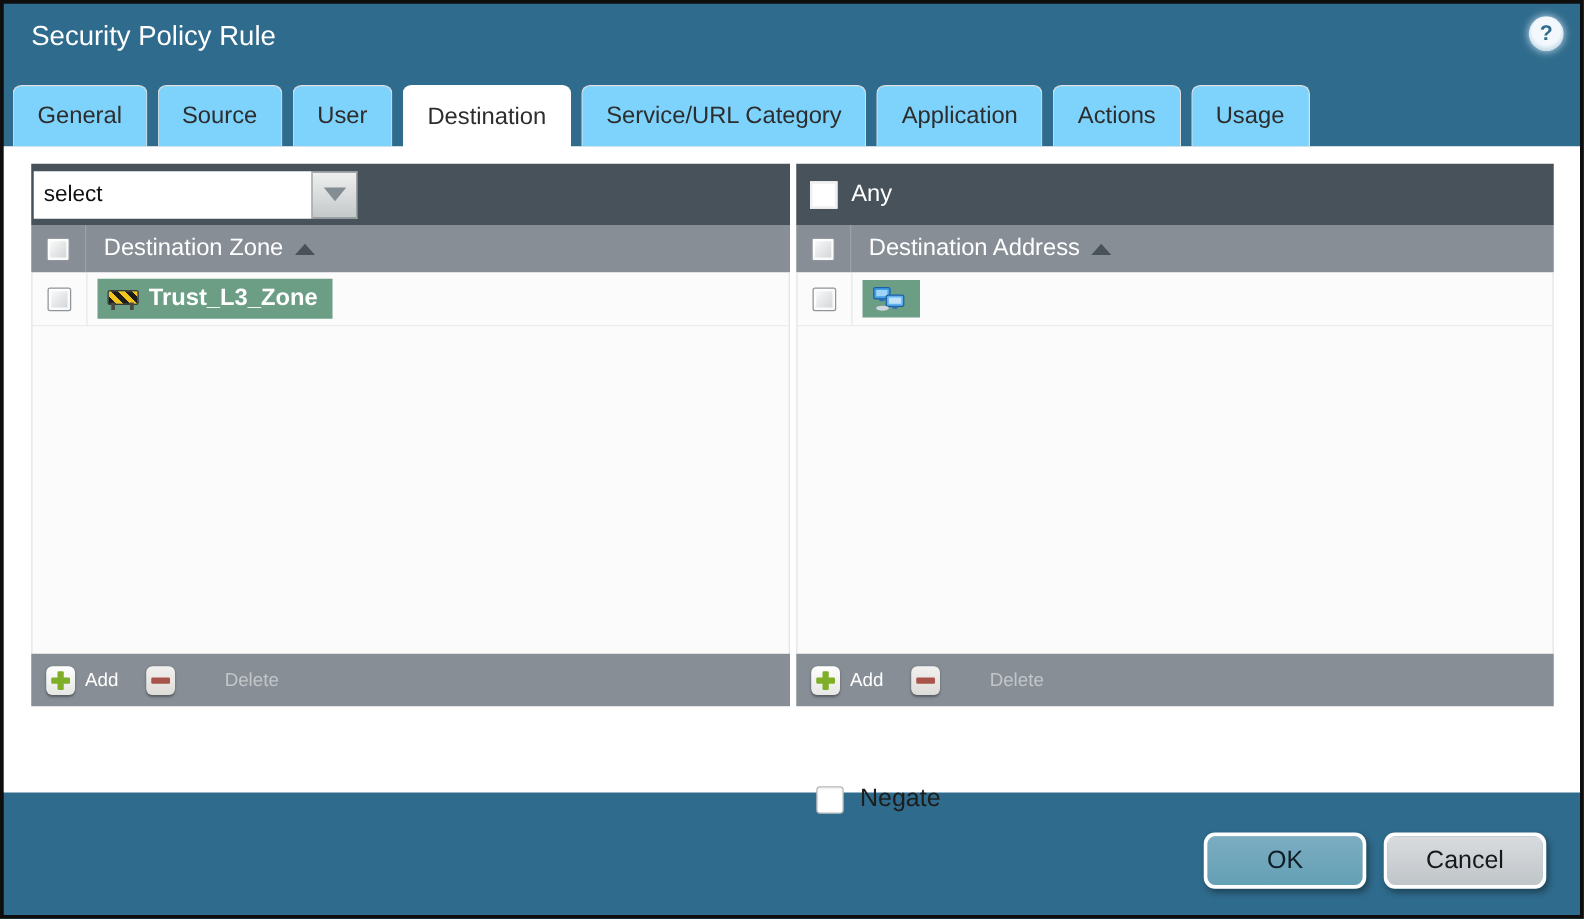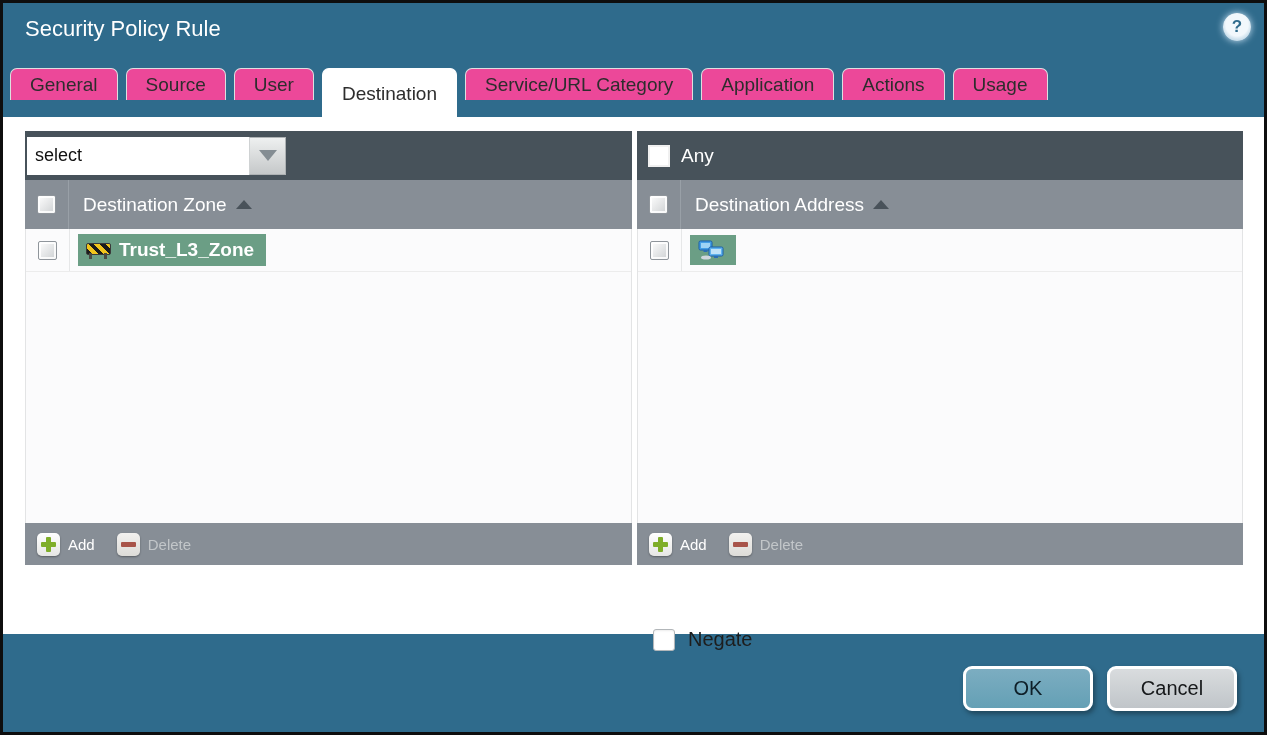--- a/index.html
+++ b/index.html
@@ -7,40 +7,40 @@
   .screen{position:relative;width:1267px;height:735px;background:#2f6b8c;overflow:hidden;
           box-shadow:inset 0 0 0 3px #0e0e0e;}
   
   .titlebar-title{position:absolute;left:25px;top:16px;color:#ffffff;font-size:22px;}
   .help-icon{position:absolute;right:16px;top:13px;width:28px;height:28px;border-radius:50%;
              background:radial-gradient(circle at 50% 42%,#f2f8fc 0 52%,#cfe2ee 68%,#9cc0d6 100%);
              display:flex;align-items:center;justify-content:center;color:#2f6b8c;font-weight:bold;
              font-size:17px;box-shadow:0 0 7px rgba(220,240,255,.9);cursor:pointer;}
   
   .tabstrip{position:absolute;left:10px;top:68px;display:flex;gap:8px;height:49px;}
-  .tab{height:32px;padding:0 19px;background:#ec4899;border:1px solid #dddfe0;border-bottom:none;
+  .tab{height:49px;padding:0 19px;background:#7dd3fc;border:1px solid #dddfe0;border-bottom:none;
        border-radius:7px 7px 0 0;display:flex;align-items:center;font-size:19px;color:#2d2d2d;
        cursor:pointer;white-space:nowrap;}
   .tab.active{background:#ffffff;border-color:#ffffff;height:51px;z-index:3;}
   
   .content{position:absolute;left:3px;top:117px;width:1261px;height:517px;background:#ffffff;z-index:1;}
   .panel{position:absolute;top:14px;display:flex;flex-direction:column;}
   .panel-zone{left:22px;width:607px;height:434px;}
   .panel-addr{left:634px;width:606px;height:434px;}
   .dark-bar{height:49px;background:#47525a;display:flex;align-items:center;padding:0 8px;flex:0 0 auto;}
   .select-box{display:flex;margin-left:-6px;}
   .select-input{width:222px;height:38px;border:none;background:#fff;font-size:18px;color:#111;
                 padding:0 8px;outline:none;}
   .select-btn{width:37px;height:38px;background:linear-gradient(#eef0f0,#c5c8c9);border:1px solid #aeb2b4;
               border-left:1px solid #cfd2d3;display:flex;align-items:center;justify-content:center;cursor:pointer;}
   .tri-down{width:0;height:0;border-left:9px solid transparent;border-right:9px solid transparent;
             border-top:11px solid #848d93;}
   .any-check{width:22px;height:22px;background:#fff;border:2px solid #f0f0f0;margin:0 11px 0 3px;cursor:pointer;}
   .dark-bar-label{color:#fff;font-size:19px;}
-  .grid-header{height:49px;background:#878e96;display:flex;align-items:center;flex:0 0 auto;}
+  .grid-header{height:38px;background:#878e96;display:flex;align-items:center;flex:0 0 auto;}
   .chk-cell{width:44px;display:flex;align-items:center;justify-content:center;align-self:stretch;
             border-right:1px solid #99a0a7;flex:0 0 auto;}
   .gridcheck{width:19px;height:19px;background:linear-gradient(135deg,#ffffff,#cdd0d2);
              border:1px solid #8f959b;border-radius:2px;box-shadow:inset 0 0 0 2px rgba(255,255,255,.85);cursor:pointer;}
   .col-label{color:#fff;font-size:19px;margin-left:14px;display:flex;align-items:center;gap:9px;}
   .tri-up{width:0;height:0;border-left:8px solid transparent;border-right:8px solid transparent;
           border-bottom:9px solid #49525a;}
   .panel-body{flex:1 1 auto;background:#fbfbfc;border-left:1px solid #e3e4e5;border-right:1px solid #e3e4e5;overflow:hidden;}
   .grid-row{height:43px;display:flex;align-items:center;border-bottom:1px solid #ececec;}
   .grid-row .chk-cell{border-right:1px solid #e6e7e8;height:100%;}
@@ -53,21 +53,21 @@
         border:1px solid #3a3a3a;border-radius:2px;}
   .icon-zone::after{content:"";position:absolute;bottom:0;left:3px;width:3px;height:6px;background:#4a4a44;
         box-shadow:15px 0 0 #4a4a44;}
   
   .icon-net{width:26px;height:20px;flex:0 0 auto;}
   
   .panel-toolbar{height:42px;background:#878e96;display:flex;align-items:center;padding:0 12px;gap:22px;flex:0 0 auto;}
   .tb-btn{display:flex;align-items:center;gap:8px;cursor:pointer;}
   .tb-label{font-size:15px;color:#ffffff;}
   .tb-btn.disabled{cursor:default;}
-  .tb-btn.disabled .tb-label{color:#c2c6c9;}
+  .tb-btn.disabled .tb-label{color:#c2c6c9;margin-left:32px;}
   .icon-sq{width:23px;height:23px;border-radius:5px;position:relative;
            background:linear-gradient(#ffffff,#e6e6e4);box-shadow:0 1px 2px rgba(0,0,0,.35);}
   .icon-add::before{content:"";position:absolute;left:4px;right:4px;top:9px;height:5px;background:#7fae29;border-radius:1px;}
   .icon-add::after{content:"";position:absolute;top:4px;bottom:4px;left:9px;width:5px;background:#7fae29;border-radius:1px;}
   .icon-del{background:linear-gradient(#f2f1ef,#dddcd8);}
   .icon-del::before{content:"";position:absolute;left:4px;right:4px;top:9px;height:5px;background:#a8544a;border-radius:1px;}
   
   .negate-row{position:absolute;left:650px;top:467px;display:flex;align-items:center;gap:13px;margin-top:44px;}
   .negate-check{width:22px;height:22px;background:#fff;border:1px solid #b2b6b9;border-radius:3px;
                 box-shadow:inset 0 1px 2px rgba(0,0,0,.08);cursor:pointer;}

